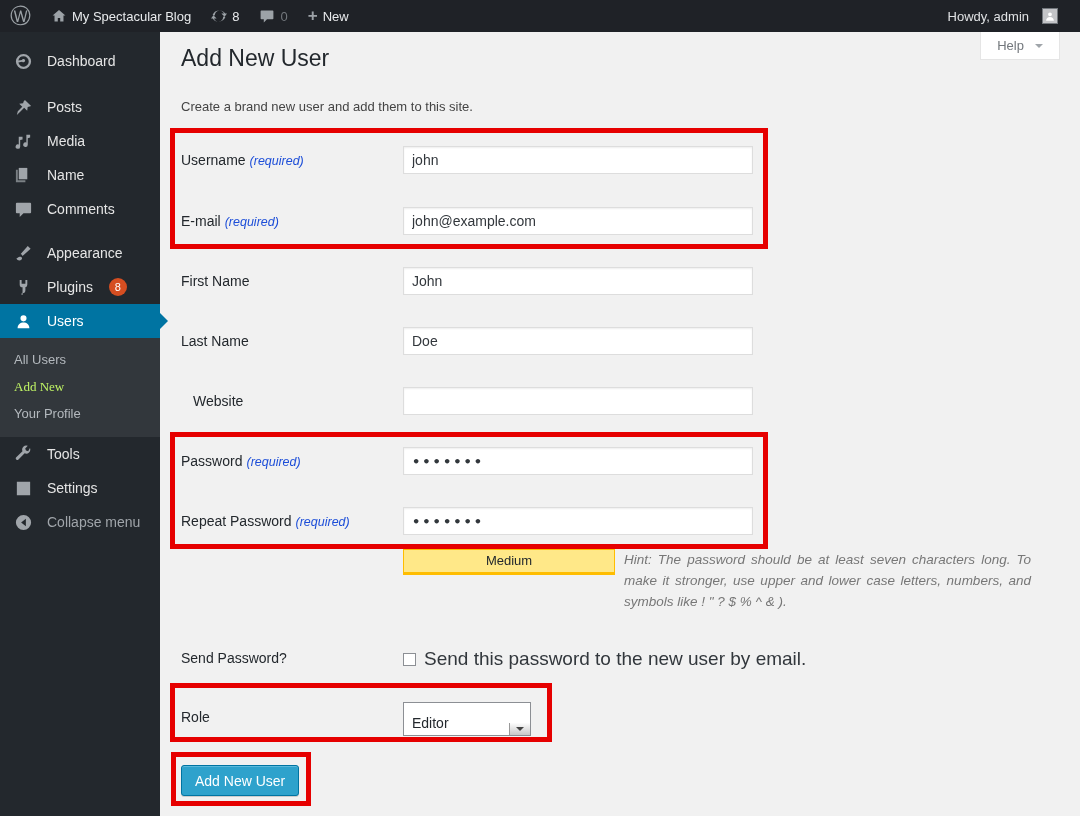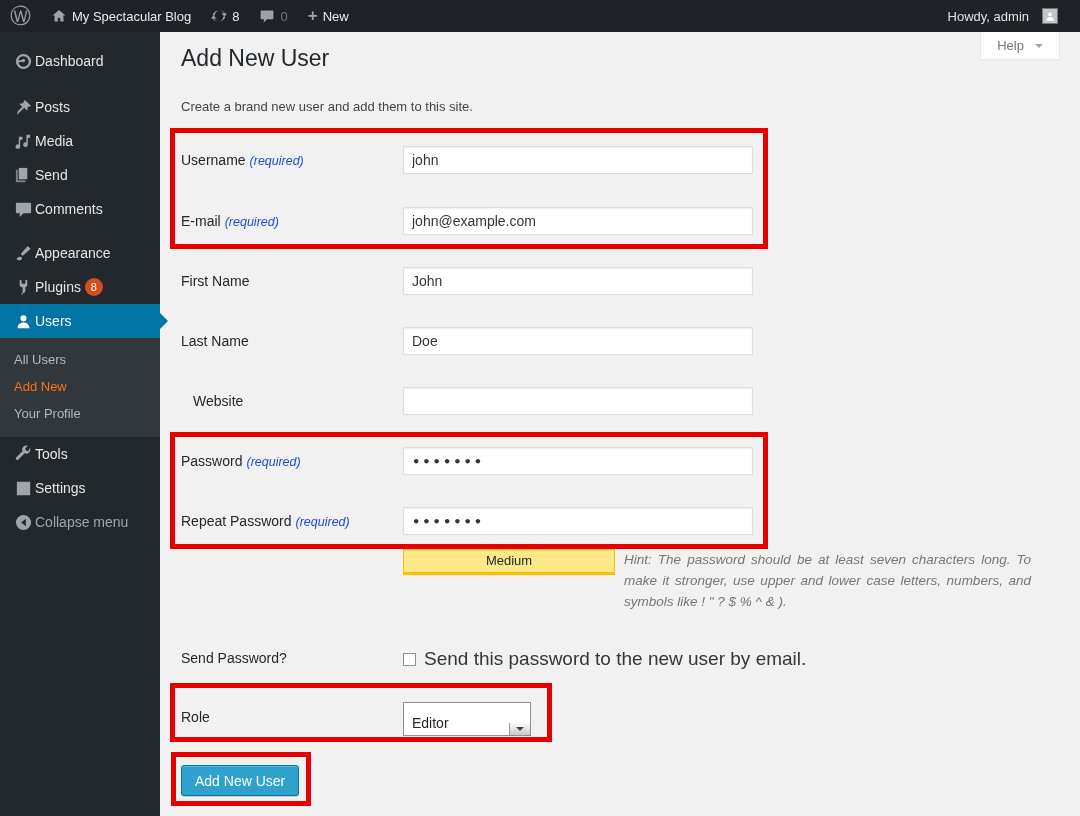--- a/index.html
+++ b/index.html
@@ -29,40 +29,40 @@
     border:1px solid #72777c; display:inline-flex; align-items:center; justify-content:center;
   }
   .avatar svg { width:12px; height:12px; fill:#ffffff; }
   
   .sidebar {
     position:absolute; left:0; top:32px; width:160px; height:784px;
     background:#23282d; color:#eeeeee; z-index:40;
   }
   .menu { list-style:none; padding-top:12px; }
   .menu-item {
-    position:relative; height:34px; display:flex; align-items:center; gap:2px;
+    position:relative; height:34px; display:flex; align-items:center; gap:14px;
     padding-left:14px; font-size:14px; color:#e5e5e5; cursor:pointer;
   }
   .menu-item .mi { width:19px; height:19px; fill:#a0a5aa; flex:0 0 19px; }
   .gap-sep { margin-top:12px; }
   .gap-sep2 { margin-top:10px; }
   .menu-item.active { background:#0074a2; color:#ffffff; }
   .menu-item.active .mi { fill:#ffffff; }
   .menu-arrow {
     position:absolute; right:-8px; top:50%; margin-top:-9px;
     width:0; height:0; border:9px solid transparent; border-left-color:#0074a2; border-right-width:0;
   }
   .badge {
     min-width:18px; height:18px; padding:0 5px; border-radius:9px; background:#d54e21;
     color:#fff; font-size:11px; display:inline-flex; align-items:center; justify-content:center;
     margin-left:2px;
   }
   .submenu { list-style:none; background:#32373c; padding:8px 0 10px; }
   .submenu-item { line-height:27px; padding-left:14px; font-size:13px; color:#b4b9be; cursor:pointer; }
-  .submenu-item.current { color:#f97316; }
+  .submenu-item.current { color:#bef264;font-family:Liberation Serif, serif; }
   .menu-item.dim { color:#a0a5aa; }
   
   .help-tab {
     position:absolute; left:980px; top:32px; width:80px; height:28px;
     background:#ffffff; color:#72777c; font-size:13px;
     display:flex; align-items:center; justify-content:center; gap:11px;
     border:1px solid #e5e5e5; border-top:none; z-index:30; cursor:pointer;
   }
   .caret { width:0; height:0; border:4px solid transparent; border-top-color:#a0a5aa; margin-top:4px; }
   
@@ -178,21 +178,21 @@
       <svg class="mi" viewBox="0 0 20 20">
           <path d="M13 3v8.1a2.4 2.4 0 10 1.5 2.3V6.5l2.5-.6V3zM5 5v8.1A2.4 2.4 0 106.5 15.4V8.5L9 7.9V5z"></path>
         </svg>
       <span>Media</span>
     </li>
     <li class="menu-item">
       <svg class="mi" viewBox="0 0 20 20">
           <path d="M5 2h9v12H5z"></path>
           <path d="M4 4v11h8v2H2V4z" opacity=".7"></path>
         </svg>
-      <span>Send</span>
+      <span>Name</span>
     </li>
     <li class="menu-item">
       <svg class="mi" viewBox="0 0 20 20">
           <path d="M3 3h14a1 1 0 011 1v9a1 1 0 01-1 1h-7l-4 4v-4H3a1 1 0 01-1-1V4a1 1 0 011-1z"></path>
         </svg>
       <span>Comments</span>
     </li>
     <li class="menu-item gap-sep2">
       <svg class="mi" viewBox="0 0 20 20">
           <path d="M14.5 2L7 10.5c1 .3 1.7 1 2 2L17.5 5zM6 13.5c-1.5 0-2 1.5-3.5 1.8.6 1.2 1.8 2 3.2 2 1.6 0 2.8-1.2 2.8-2.4 0-.8-1-1.4-2.5-1.4z"></path>

